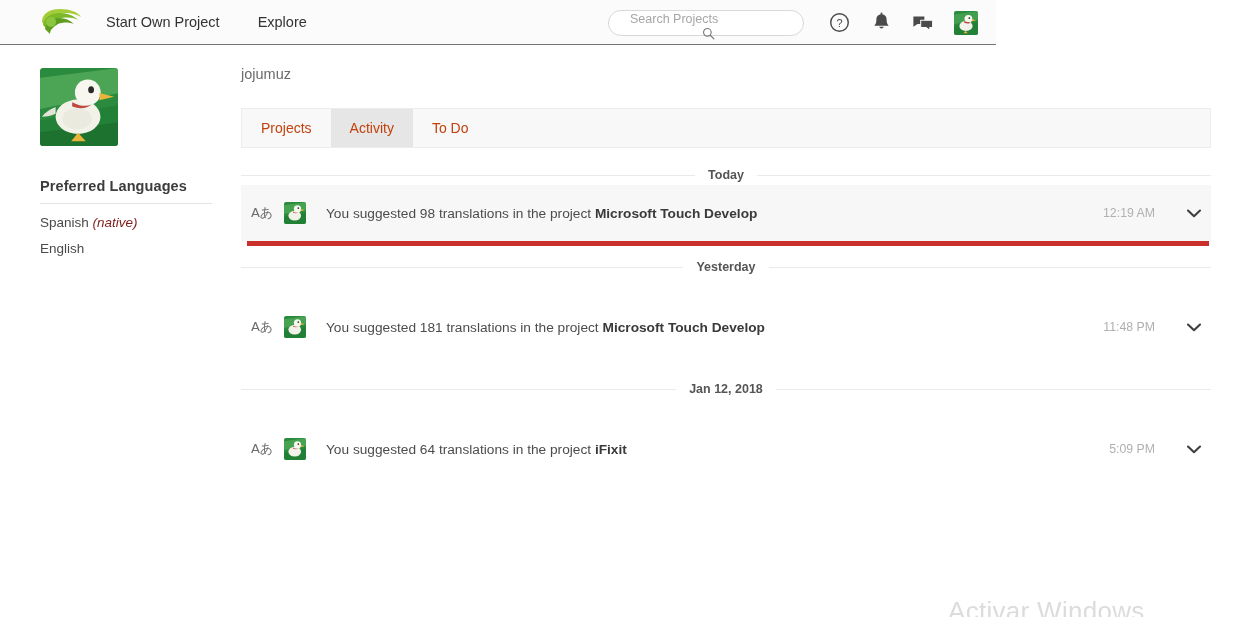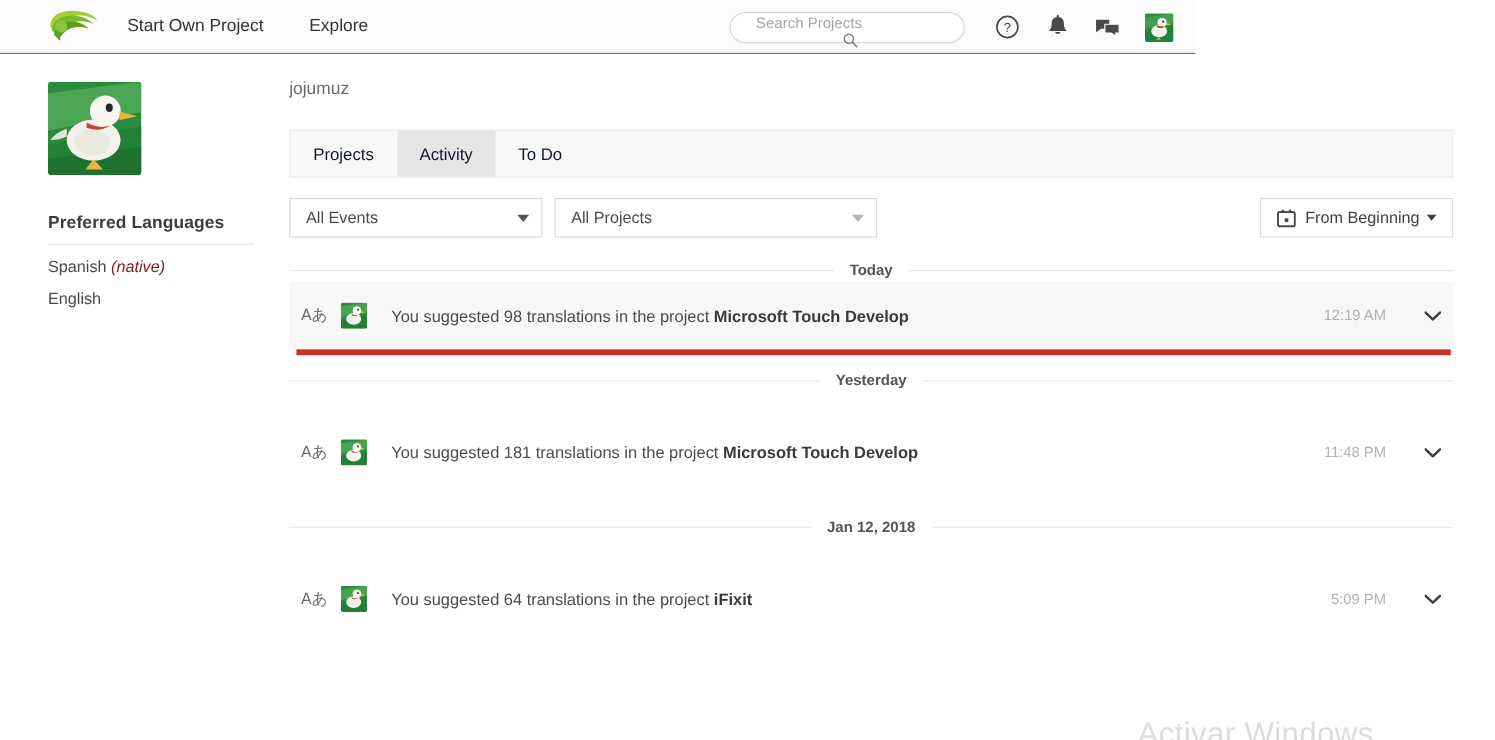--- a/index.html
+++ b/index.html
@@ -97,21 +97,21 @@
   }
 
   
   .tabs {
     margin-top: 26px; height: 40px; width: 970px;
     background: #f8f8f8; border: 1px solid #ececec;
     display: flex; align-items: stretch;
   }
   .tab {
     padding: 0 19px; display: flex; align-items: center;
-    font-size: 14px; color: #0f172a; cursor: pointer;
+    font-size: 14px; color: #c2410c; cursor: pointer;
     background: transparent;
   }
   .tab.active { background: #e6e6e6; }
 
   
   .filters {
     margin-top: 17px; width: 970px; height: 33px;
     position: relative;
   }
   .select-box {
@@ -295,42 +295,20 @@
 <div class="main">
 
   <div class="page-sub">jojumuz</div>
 
   <div class="tabs">
     <div class="tab">Projects</div>
     <div class="tab active">Activity</div>
     <div class="tab">To Do</div>
   </div>
 
-  <div class="filters">
-    <div class="select-box sel-events">
-      <span class="label">All Events</span>
-      <span class="caret-dark"></span>
-    </div>
-
-    <div class="select-box sel-projects">
-      <span class="label">All Projects</span>
-      <span class="caret-light"></span>
-    </div>
-
-    <div class="date-btn">
-      <svg width="16" height="16" viewBox="0 0 16 16">
-        <rect x="1" y="2.6" width="14" height="12" rx="1.6" fill="none" stroke="#4a4a4a" stroke-width="1.6"></rect>
-        <rect x="4.2" y="0.6" width="1.6" height="3" rx="0.6" fill="#4a4a4a"></rect>
-        <rect x="10.2" y="0.6" width="1.6" height="3" rx="0.6" fill="#4a4a4a"></rect>
-        <rect x="6.6" y="8" width="3" height="3" fill="#4a4a4a"></rect>
-      </svg>
-      <span class="label">From Beginning</span>
-      <span class="caret-sm"></span>
-    </div>
-  </div>
 
   <div class="feed">
 
     <div class="day-divider">
       <div class="line"></div>
       <div class="lbl">Today</div>
     </div>
     <div class="event-row highlight">
       <span class="type-icon">Aあ</span>
       <span class="row-avatar">

